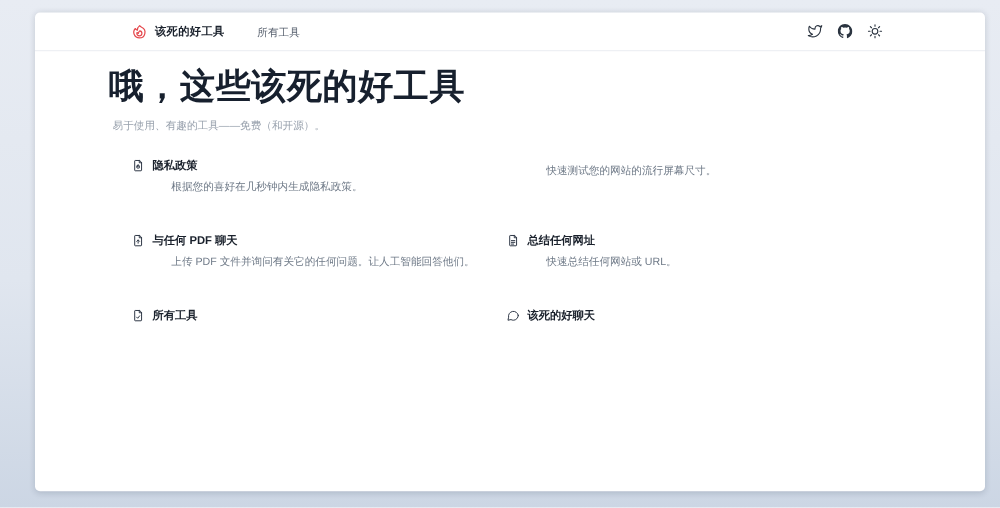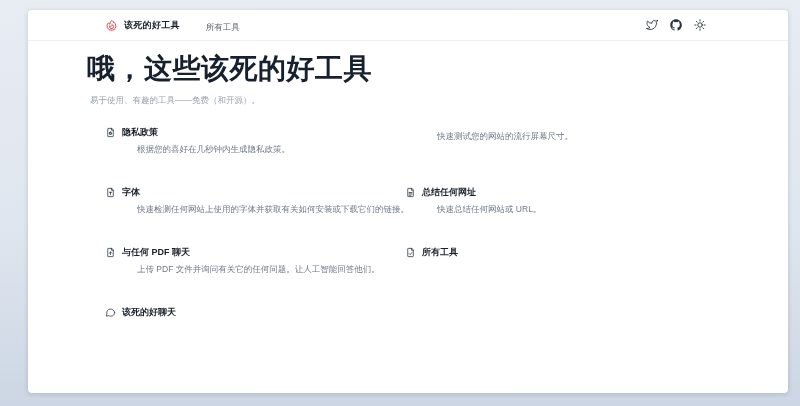--- a/index.html
+++ b/index.html
@@ -105,60 +105,47 @@
           </span>
       <span class="tool-title">隐私政策</span>
     </div>
     <p class="tool-desc">根据您的喜好在几秒钟内生成隐私政策。</p>
   </div>
 
   <div class="tool">
     <p class="tool-desc">快速测试您的网站的流行屏幕尺寸。</p>
   </div>
 
+
   <div class="tool">
     <div class="tool-head">
       <span class="tool-icon">
             <svg viewBox="0 0 24 24" fill="none" stroke="currentColor" stroke-width="1.7" stroke-linecap="round" stroke-linejoin="round">
               <path d="M14 3H7a1 1 0 0 0-1 1v16a1 1 0 0 0 1 1h10a1 1 0 0 0 1-1V7z"></path>
               <path d="M14 3v4h4"></path>
-              <path d="M9.5 11.5h5M12 11.5V17"></path>
+              <path d="M12 16.5V11M9.5 13.3 12 10.8l2.5 2.5"></path>
             </svg>
           </span>
-      <span class="tool-title">字体</span>
+      <span class="tool-title">与任何 PDF 聊天</span>
     </div>
-    <p class="tool-desc">快速检测任何网站上使用的字体并获取有关如何安装或下载它们的链接。</p>
+    <p class="tool-desc">上传 PDF 文件并询问有关它的任何问题。让人工智能回答他们。</p>
   </div>
 
   <div class="tool">
     <div class="tool-head">
       <span class="tool-icon">
             <svg viewBox="0 0 24 24" fill="none" stroke="currentColor" stroke-width="1.7" stroke-linecap="round" stroke-linejoin="round">
               <path d="M14 3H7a1 1 0 0 0-1 1v16a1 1 0 0 0 1 1h10a1 1 0 0 0 1-1V7z"></path>
               <path d="M14 3v4h4"></path>
               <path d="M9 12h6M9 15h6M9 18h4"></path>
             </svg>
           </span>
       <span class="tool-title">总结任何网址</span>
     </div>
     <p class="tool-desc">快速总结任何网站或 URL。</p>
-  </div>
-
-  <div class="tool">
-    <div class="tool-head">
-      <span class="tool-icon">
-            <svg viewBox="0 0 24 24" fill="none" stroke="currentColor" stroke-width="1.7" stroke-linecap="round" stroke-linejoin="round">
-              <path d="M14 3H7a1 1 0 0 0-1 1v16a1 1 0 0 0 1 1h10a1 1 0 0 0 1-1V7z"></path>
-              <path d="M14 3v4h4"></path>
-              <path d="M12 16.5V11M9.5 13.3 12 10.8l2.5 2.5"></path>
-            </svg>
-          </span>
-      <span class="tool-title">与任何 PDF 聊天</span>
-    </div>
-    <p class="tool-desc">上传 PDF 文件并询问有关它的任何问题。让人工智能回答他们。</p>
   </div>
 
   <div class="tool">
     <div class="tool-head">
       <span class="tool-icon">
             <svg viewBox="0 0 24 24" fill="none" stroke="currentColor" stroke-width="1.7" stroke-linecap="round" stroke-linejoin="round">
               <path d="M14 3H7a1 1 0 0 0-1 1v16a1 1 0 0 0 1 1h10a1 1 0 0 0 1-1V7z"></path>
               <path d="M14 3v4h4"></path>
               <path d="M9.3 14.6l2 2 3.4-4.2"></path>
             </svg>

